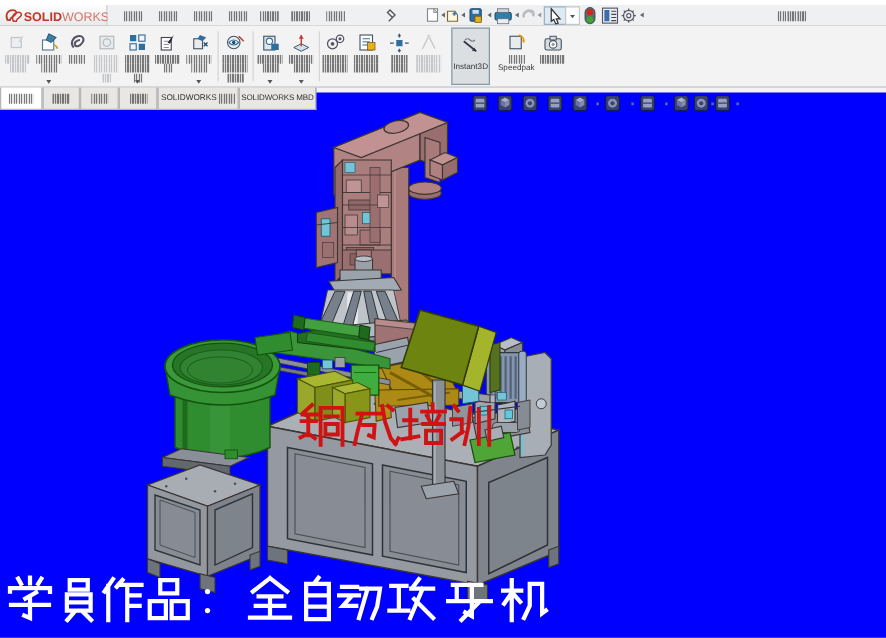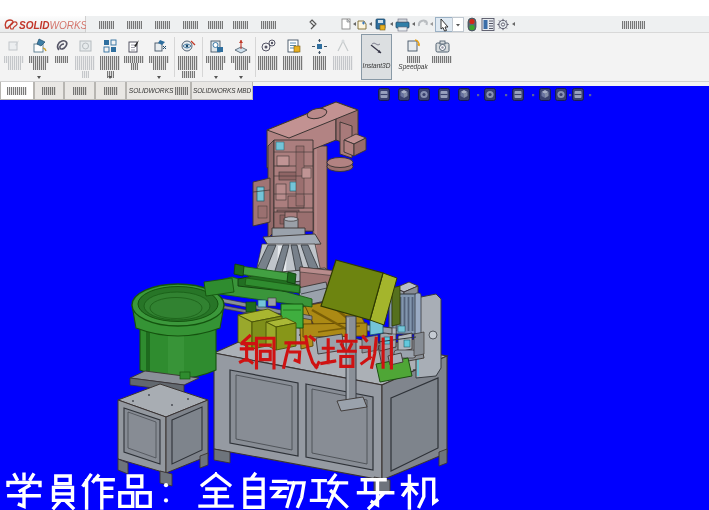--- a/index.html
+++ b/index.html
@@ -1,18 +1,18 @@
 <!DOCTYPE html>
 <html><head>
 <meta charset="utf-8">
 <style>
 *{margin:0;padding:0;box-sizing:border-box;}
 html,body{width:709px;height:510px;overflow:hidden;background:#fff;}
 body{font-family:"Liberation Sans",sans-serif;position:relative;}
-#app{position:absolute;left:0;top:16px;width:709px;height:363px;font-style:italic;}
+#app{position:absolute;left:0;top:4px;width:709px;height:363px;}
 
 #menubar{position:absolute;left:0;top:0;width:709px;height:17px;background:#eef0f1;border-bottom:1px solid #d8d8d8;}
 #logo{position:absolute;left:0;top:0;width:86px;height:17px;background:linear-gradient(#fdfdfd,#e8eaeb);border-right:1px solid #cfcfcf;border-bottom:1px solid #cfcfcf;}
 
 .cjk{display:inline-block;vertical-align:top;background:
  repeating-linear-gradient(90deg,rgba(78,78,78,0.75) 0 1px,rgba(78,78,78,0.14) 1px 2px);}
 .cjkg{display:inline-block;vertical-align:top;background:
  repeating-linear-gradient(90deg,rgba(185,188,192,0.8) 0 1px,rgba(185,188,192,0.15) 1px 2px);}
 
 #ribbon{position:absolute;left:0;top:17px;width:709px;height:49px;background:#f3f3f3;border-bottom:1px solid #d0d0d0;}

